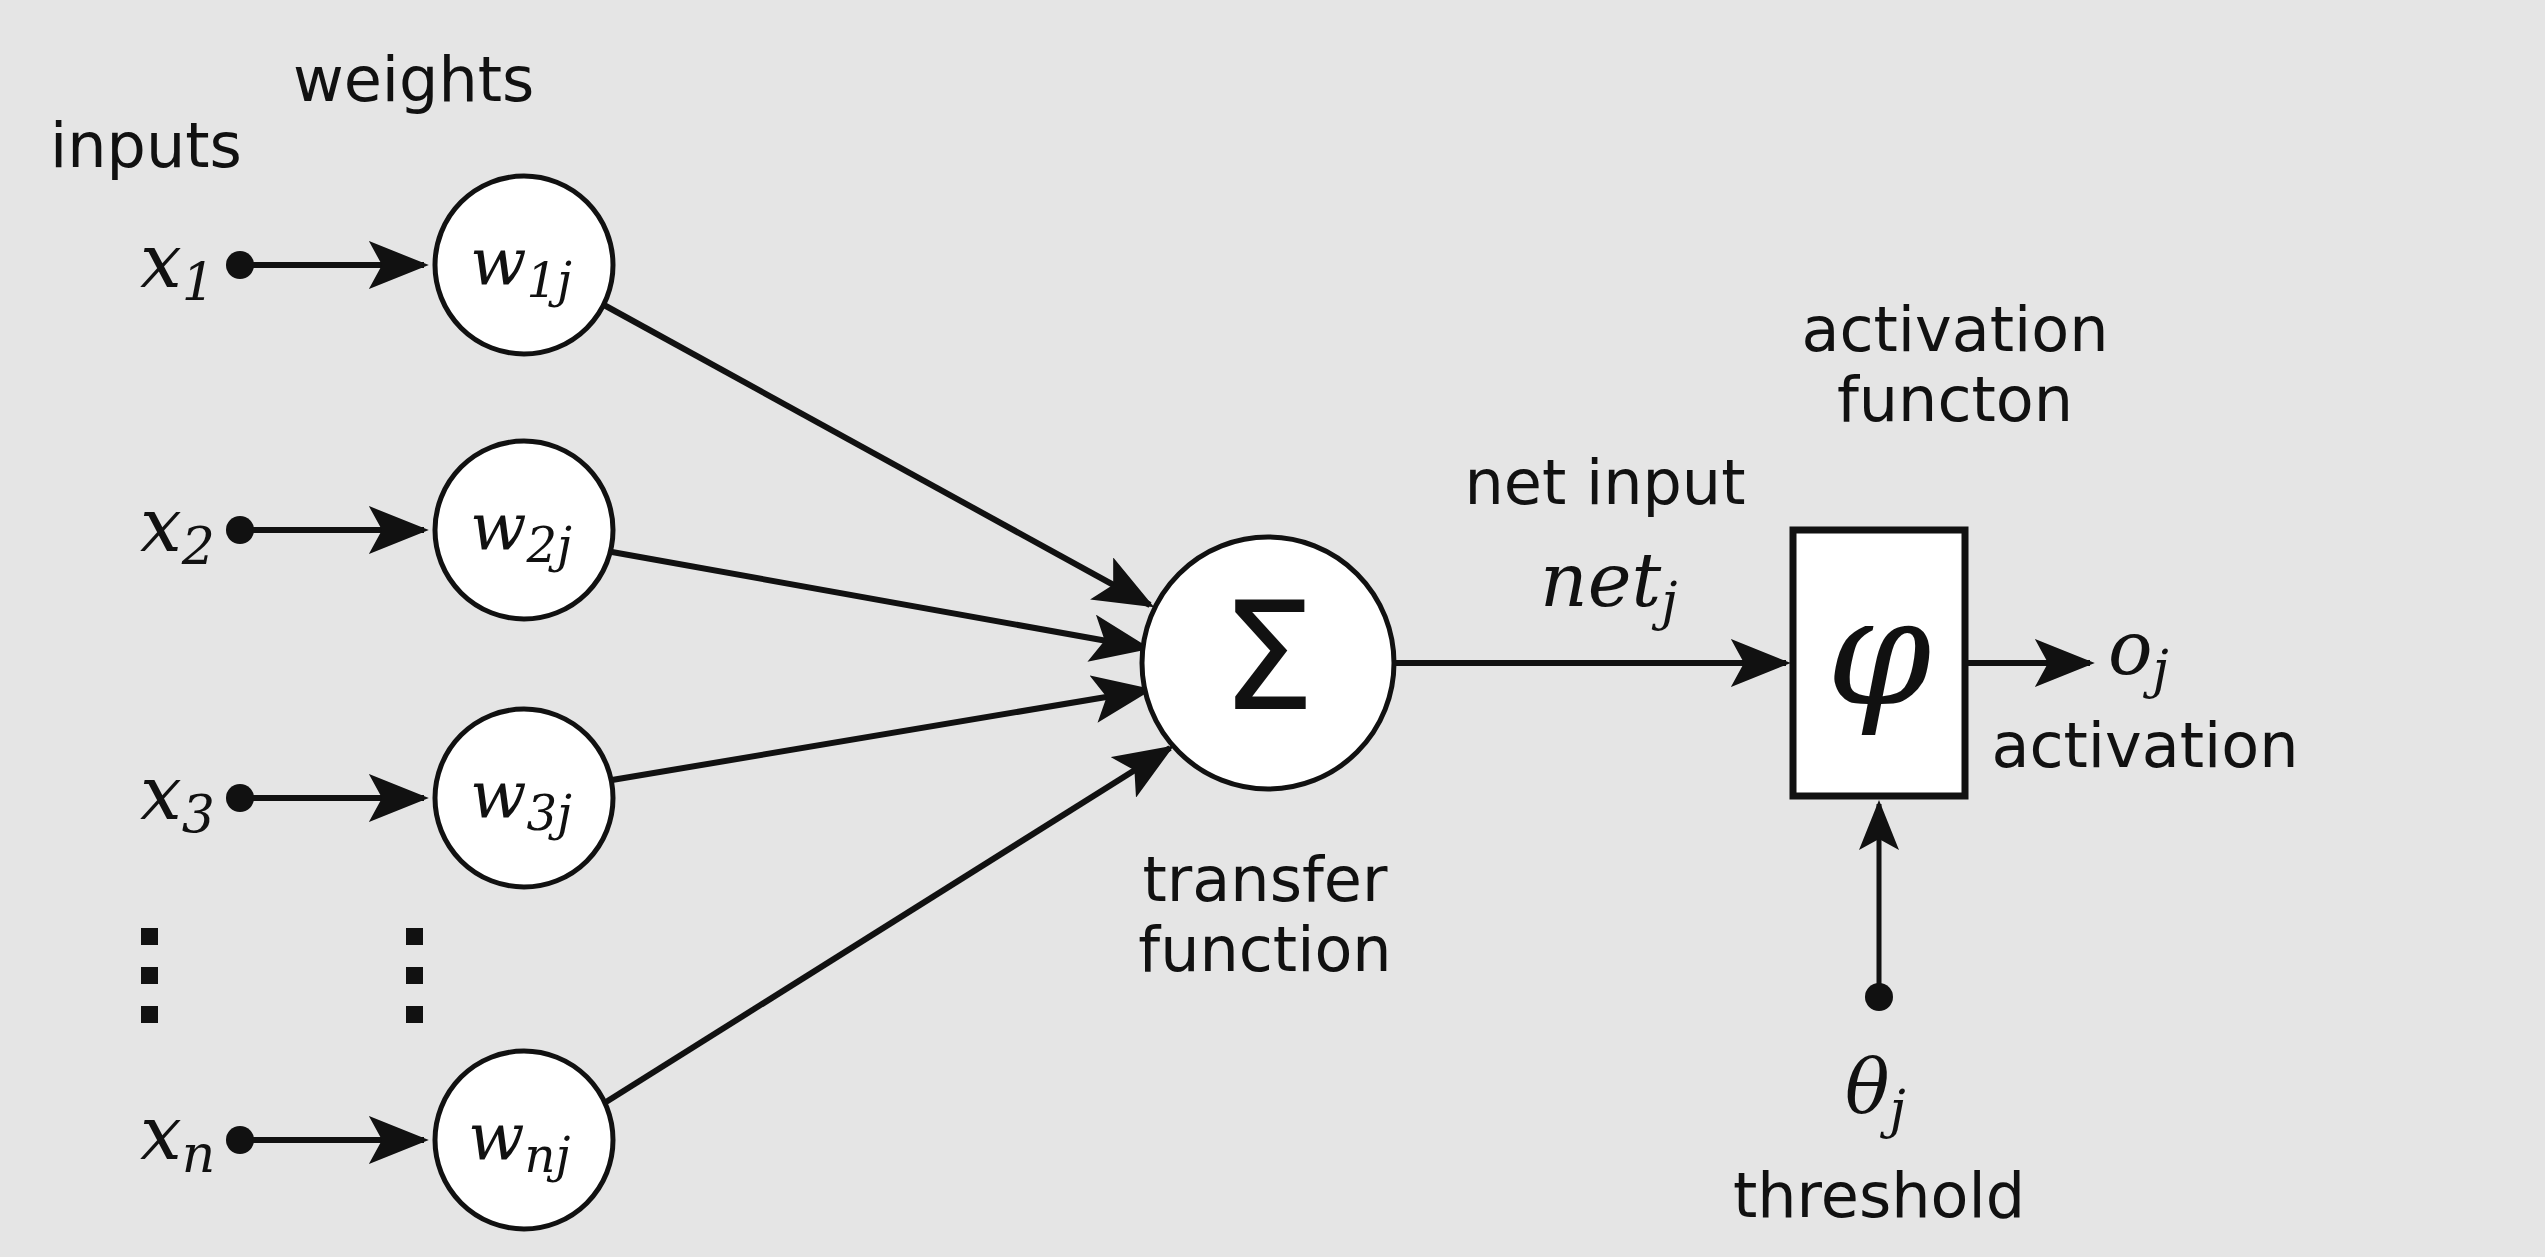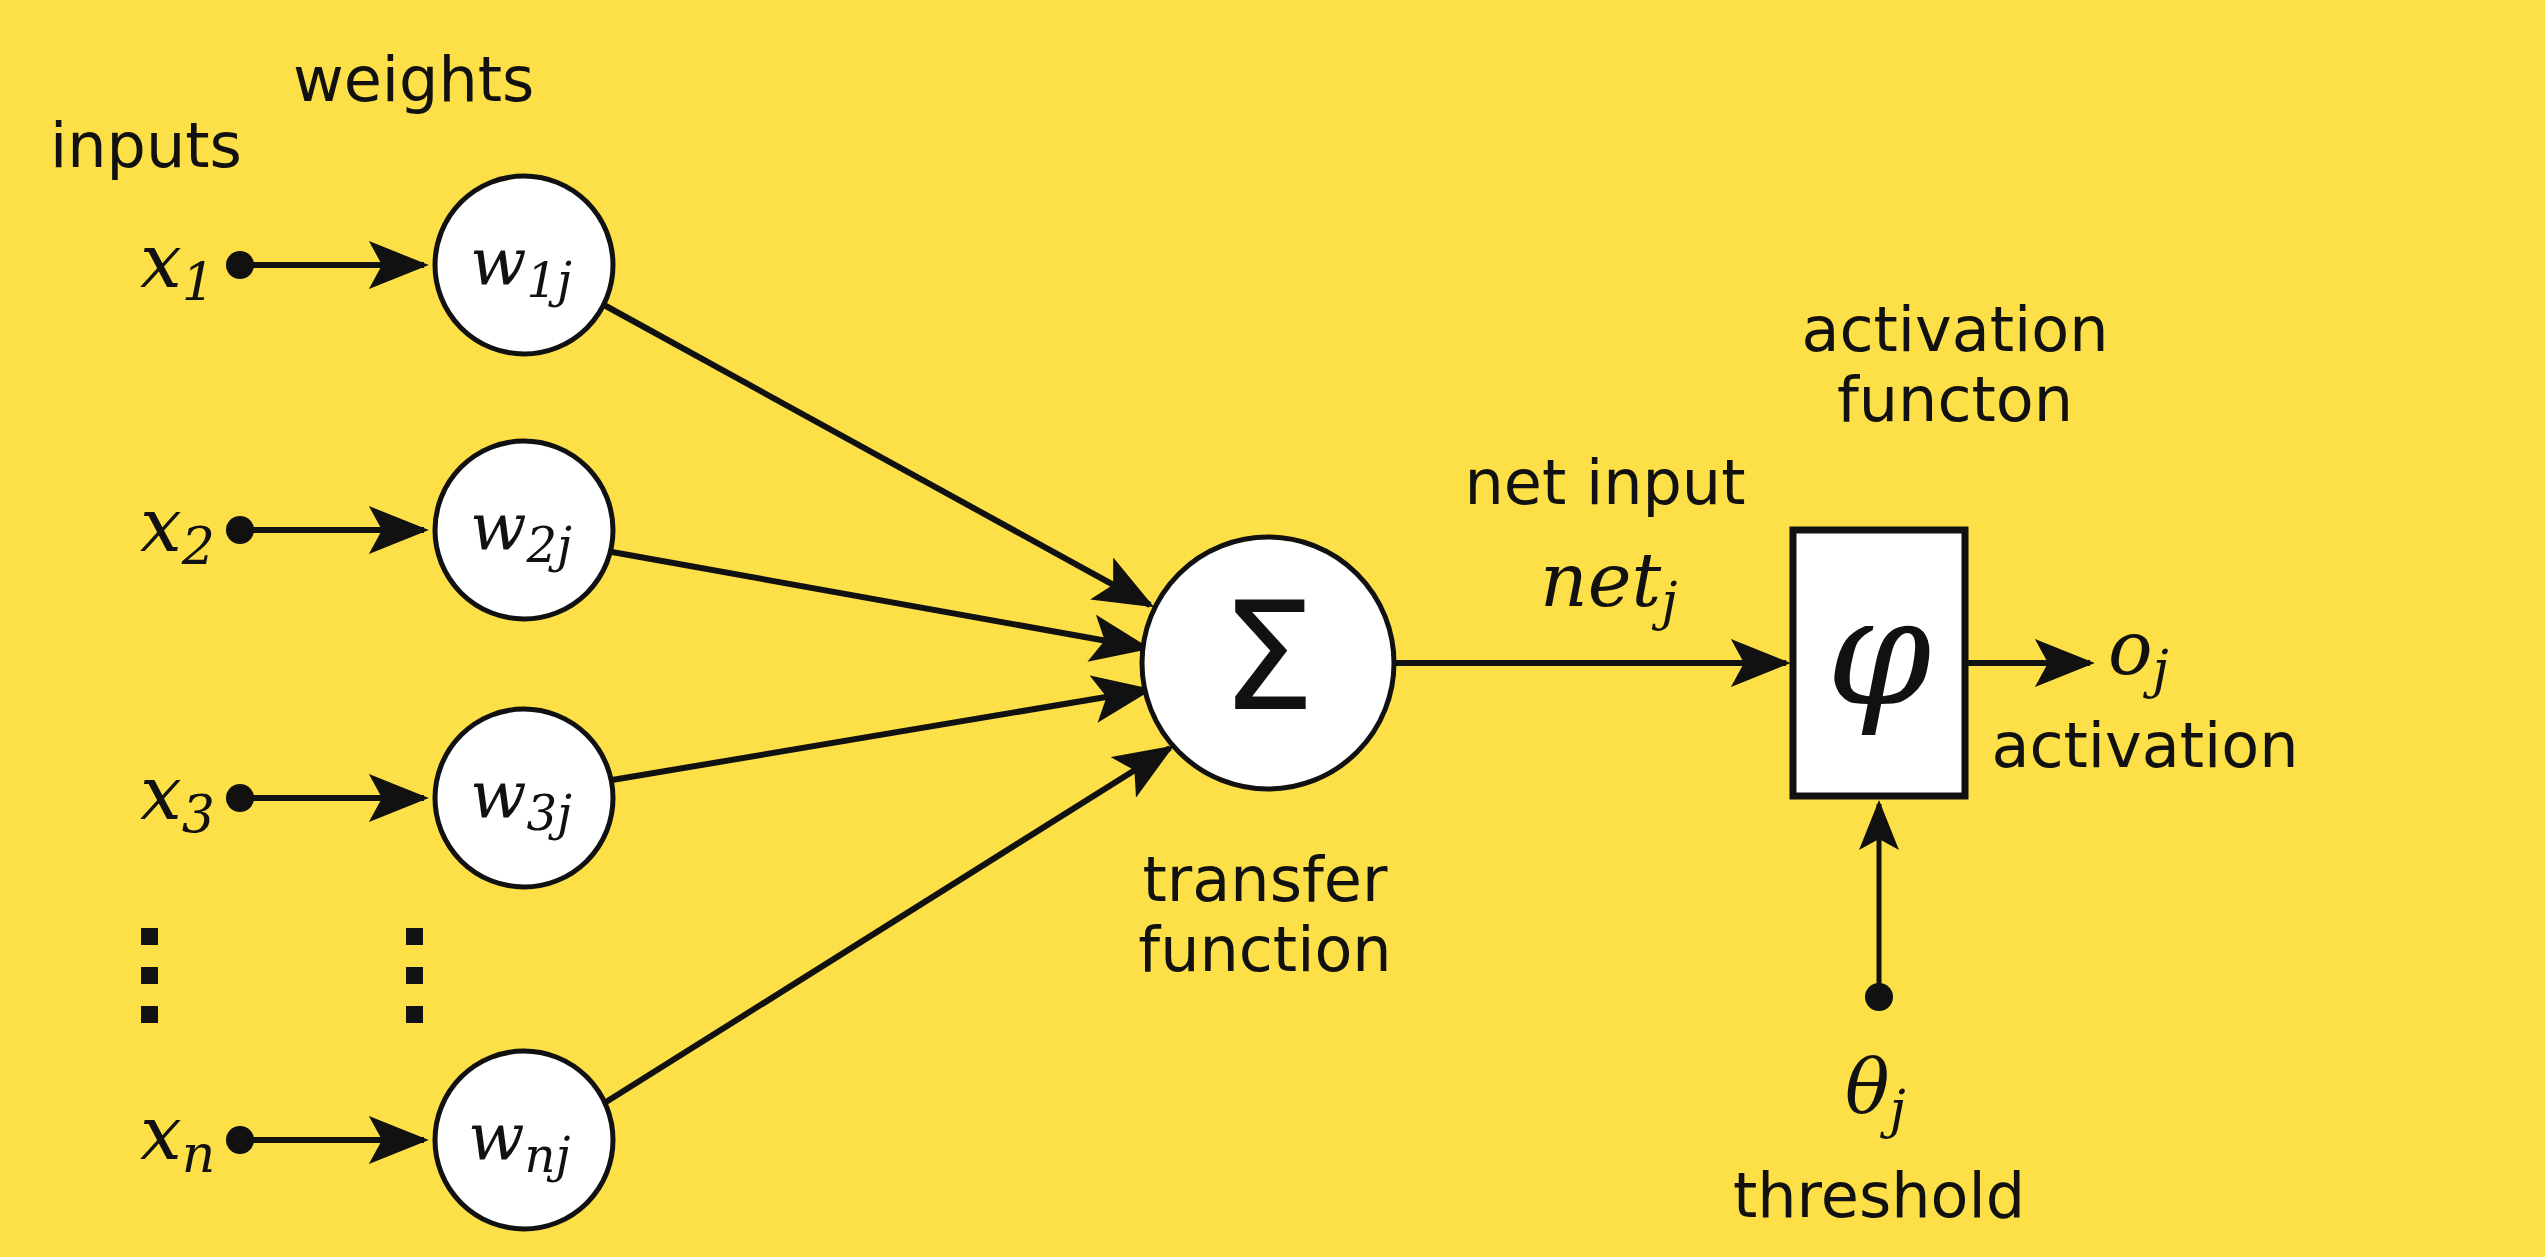--- a/index.html
+++ b/index.html
@@ -8,21 +8,21 @@
     padding: 0;
     background: #ffffff;
   }
   body {
     font-family: "DejaVu Sans", sans-serif;
   }
   #canvas {
     position: relative;
     width: 2545px;
     height: 1257px;
-    background: #fde047;
+    background: #e5e5e5;
     overflow: hidden;
   }
   #diagram-svg {
     position: absolute;
     top: 0;
     left: 0;
     width: 2545px;
     height: 1257px;
     display: block;
   }

